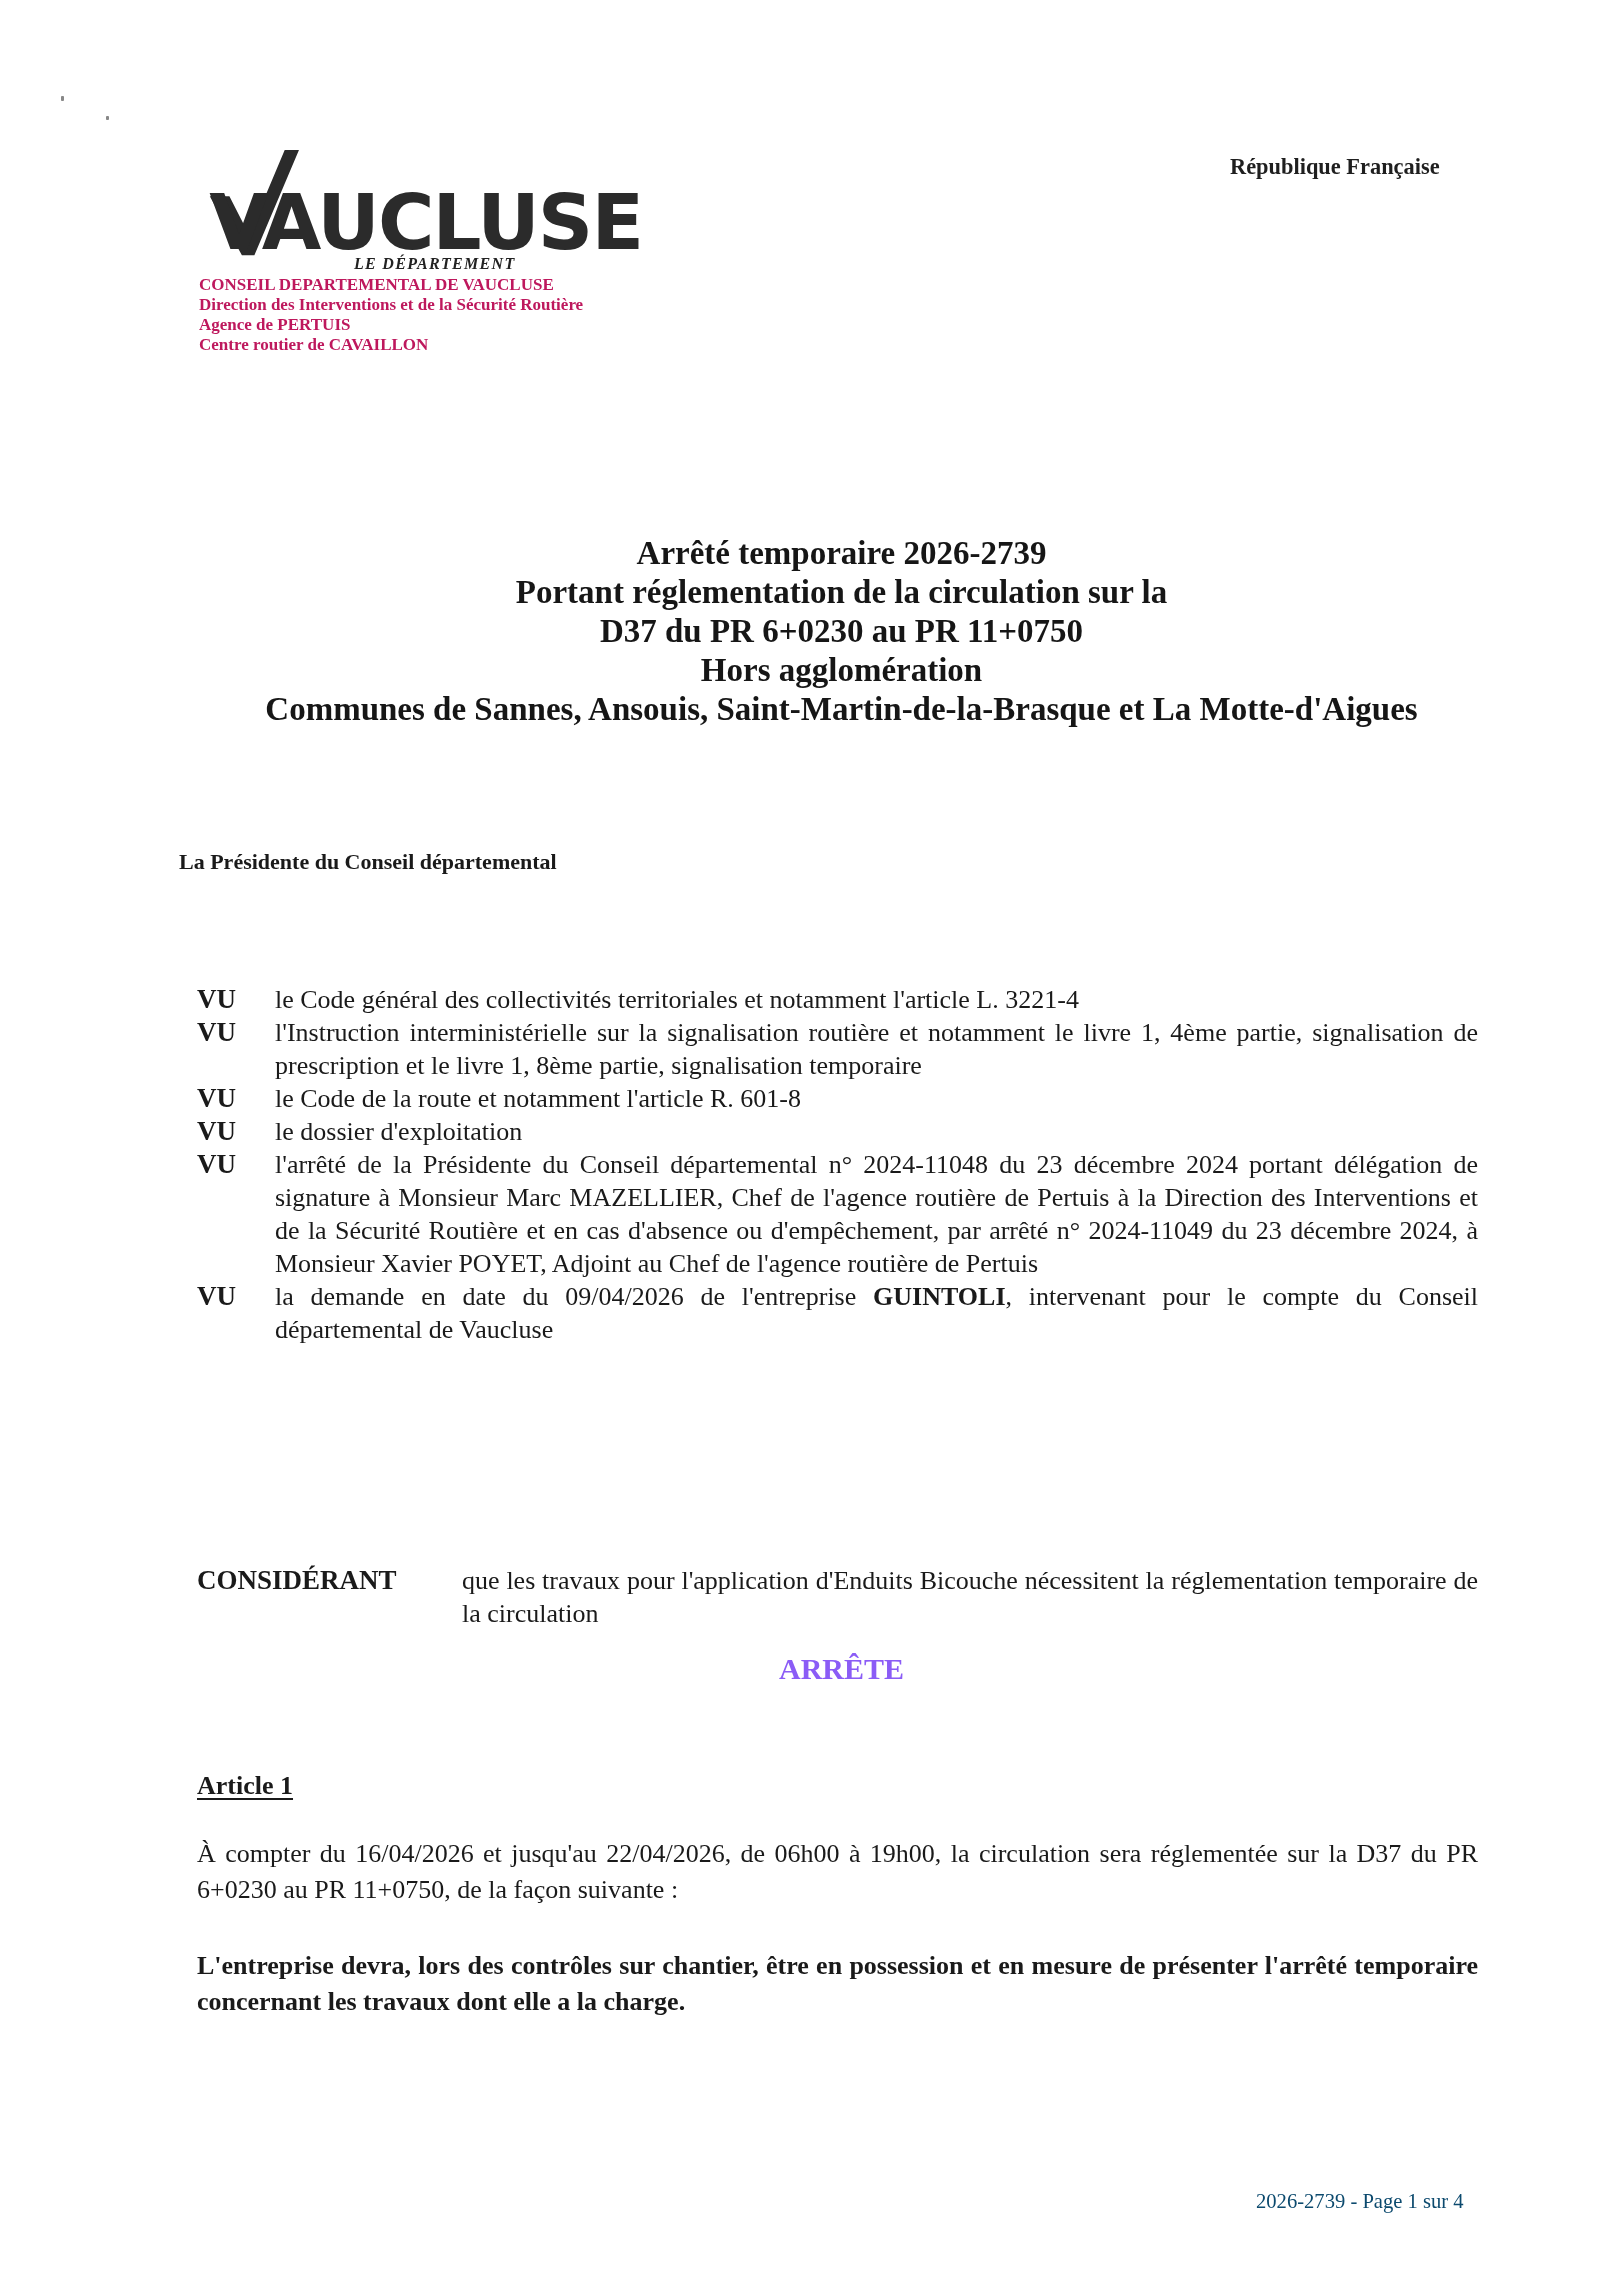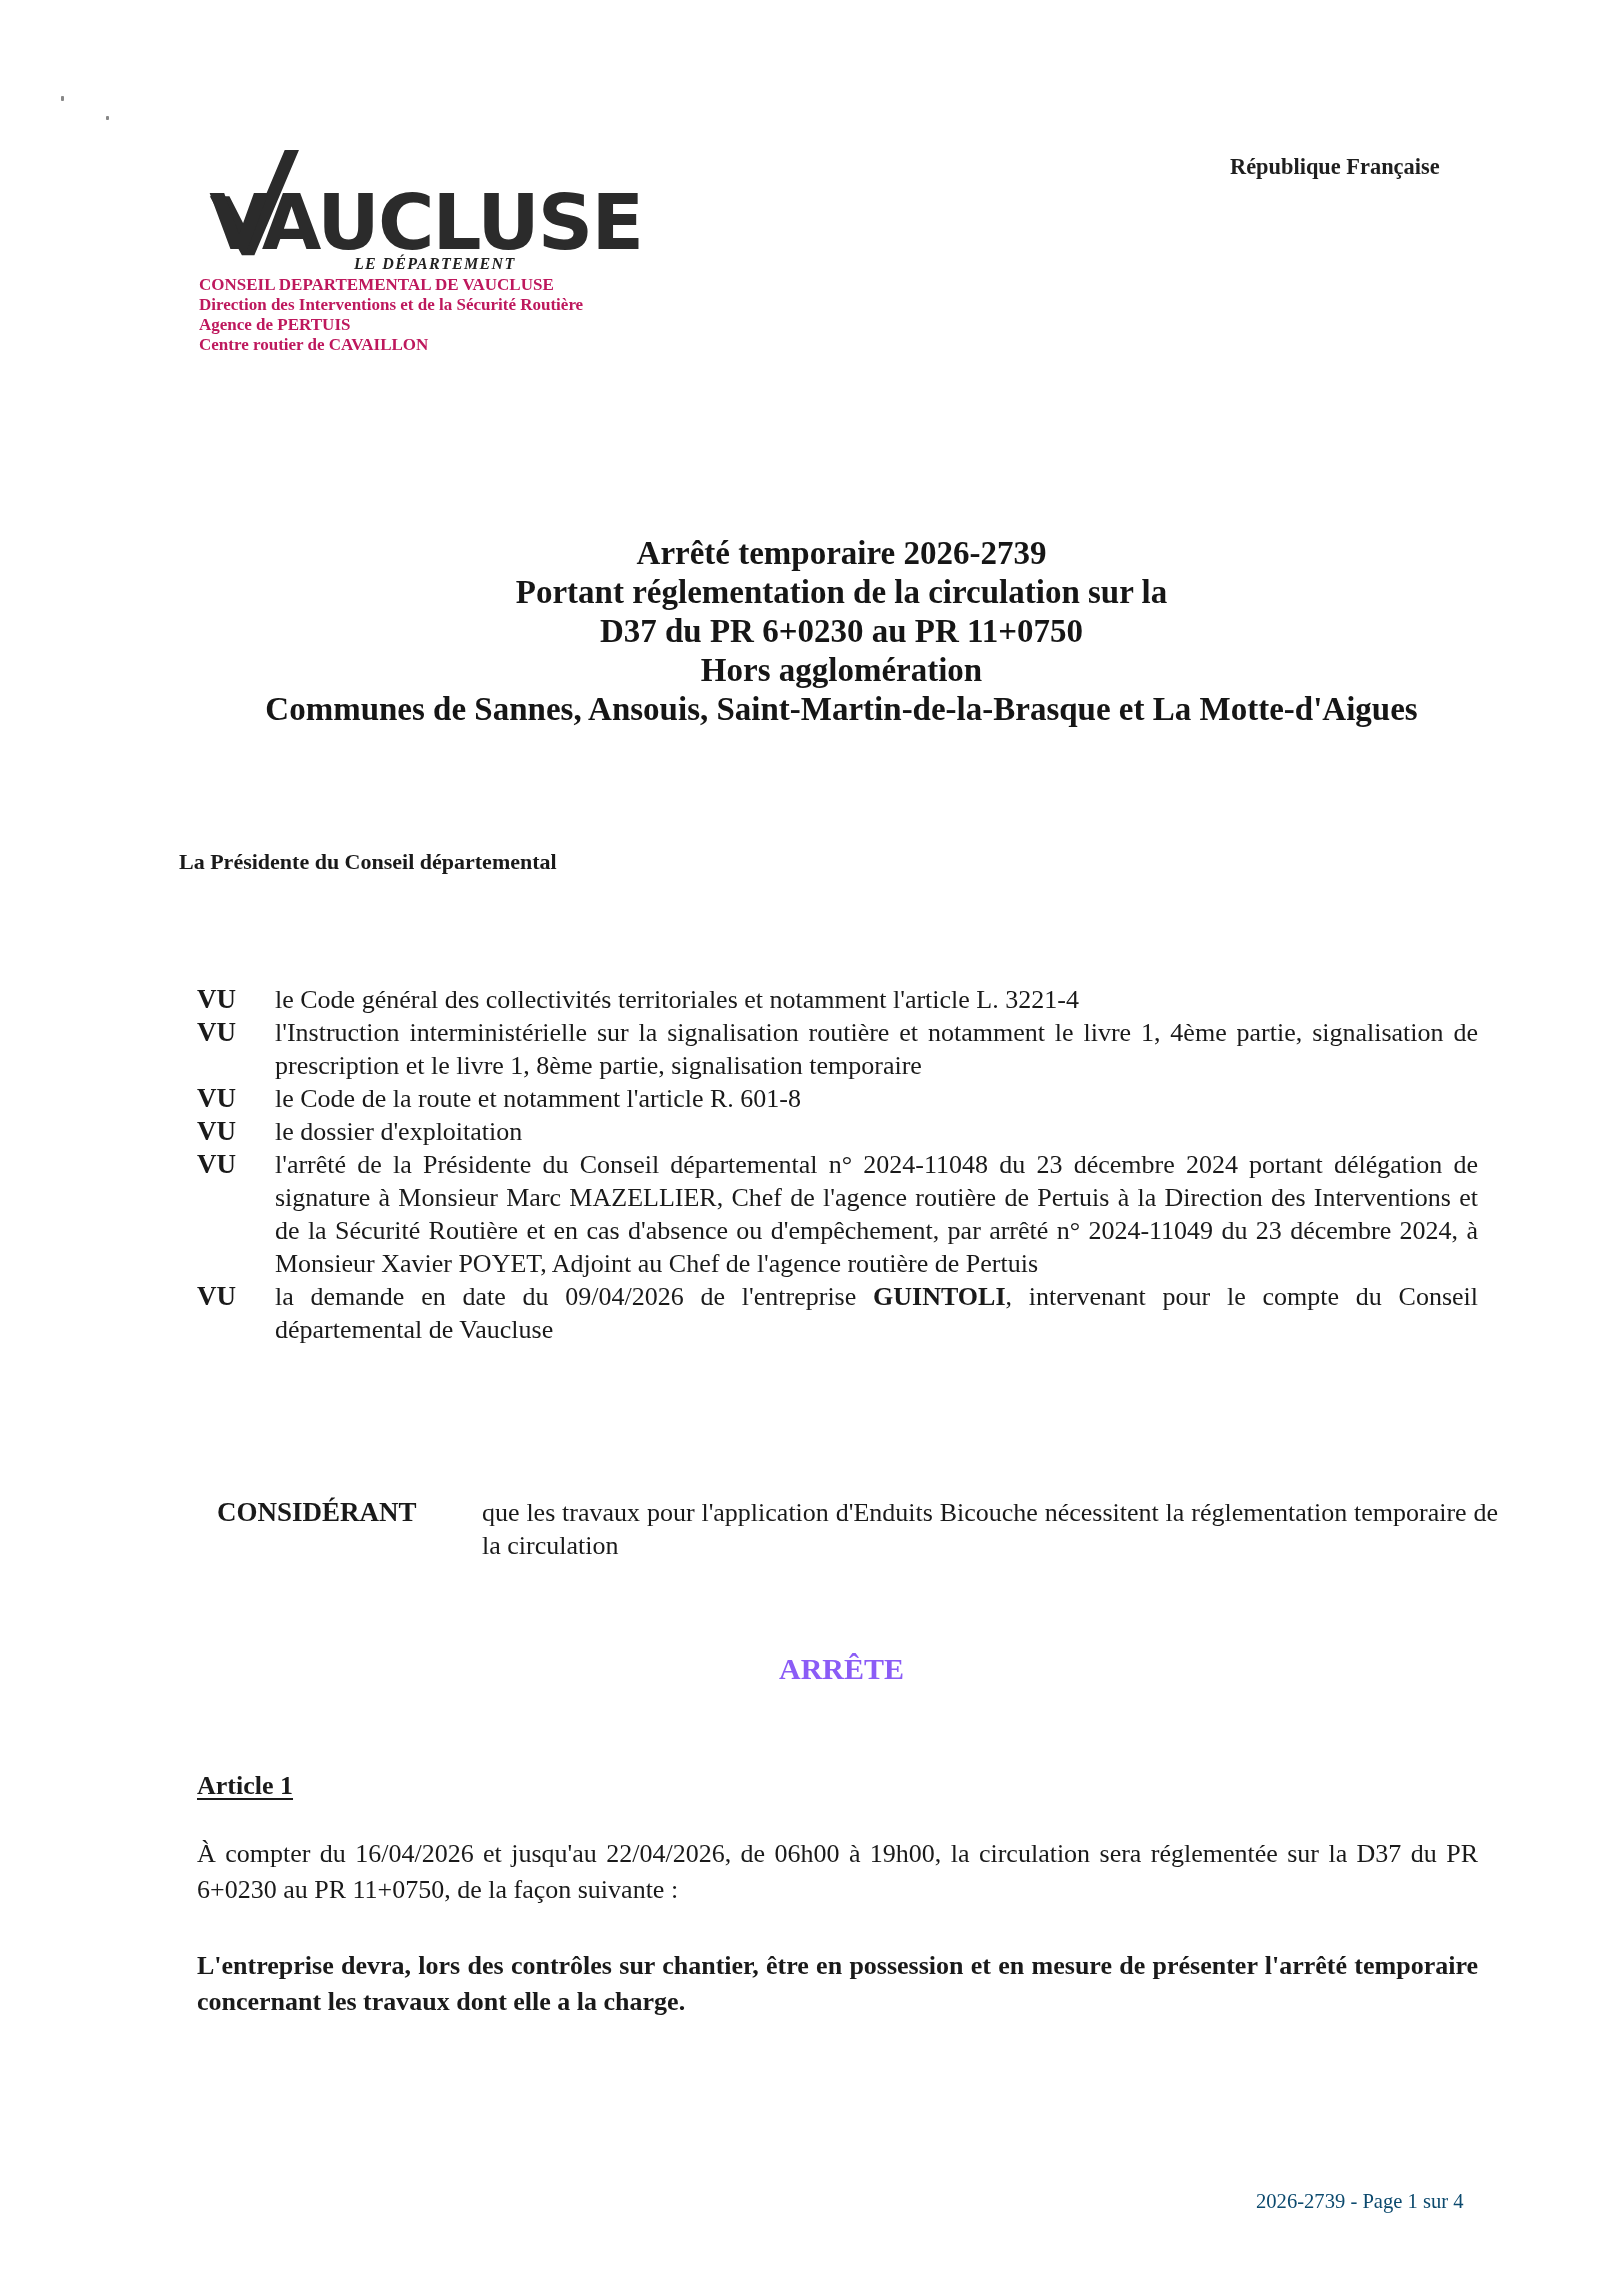--- a/index.html
+++ b/index.html
@@ -38,21 +38,21 @@
     font-weight: bold; font-size: 22px; color: #1a1a1a;
   }
 
   
   .vu-list { position: absolute; left: 197px; top: 983px; width: 1281px; }
   .vu-row { display: flex; font-size: 26px; line-height: 33px; }
   .vu-label { width: 78px; flex: 0 0 78px; font-weight: bold; font-size: 27px; }
   .vu-text { flex: 1; text-align: justify; }
   .vu-text b { font-weight: bold; }
 
-  .considerant { position: absolute; left: 197px; top: 1496px; width: 1281px; display: flex; font-size: 26px; line-height: 33px; margin-left: 20px; }
+  .considerant { position: absolute; left: 197px; top: 1564px; width: 1281px; display: flex; font-size: 26px; line-height: 33px; }
   .cons-label { width: 265px; flex: 0 0 265px; font-weight: bold; font-size: 27px; }
   .cons-text { flex: 1; text-align: justify; }
 
   .arrete-heading {
     position: absolute; left: 179px; width: 1325px; top: 1652px; text-align: center;
     font-weight: bold; font-size: 30px; color: #8b5cf6;
   }
 
   .article-title {
     position: absolute; left: 197px; top: 1771px; font-weight: bold; font-size: 26px;

